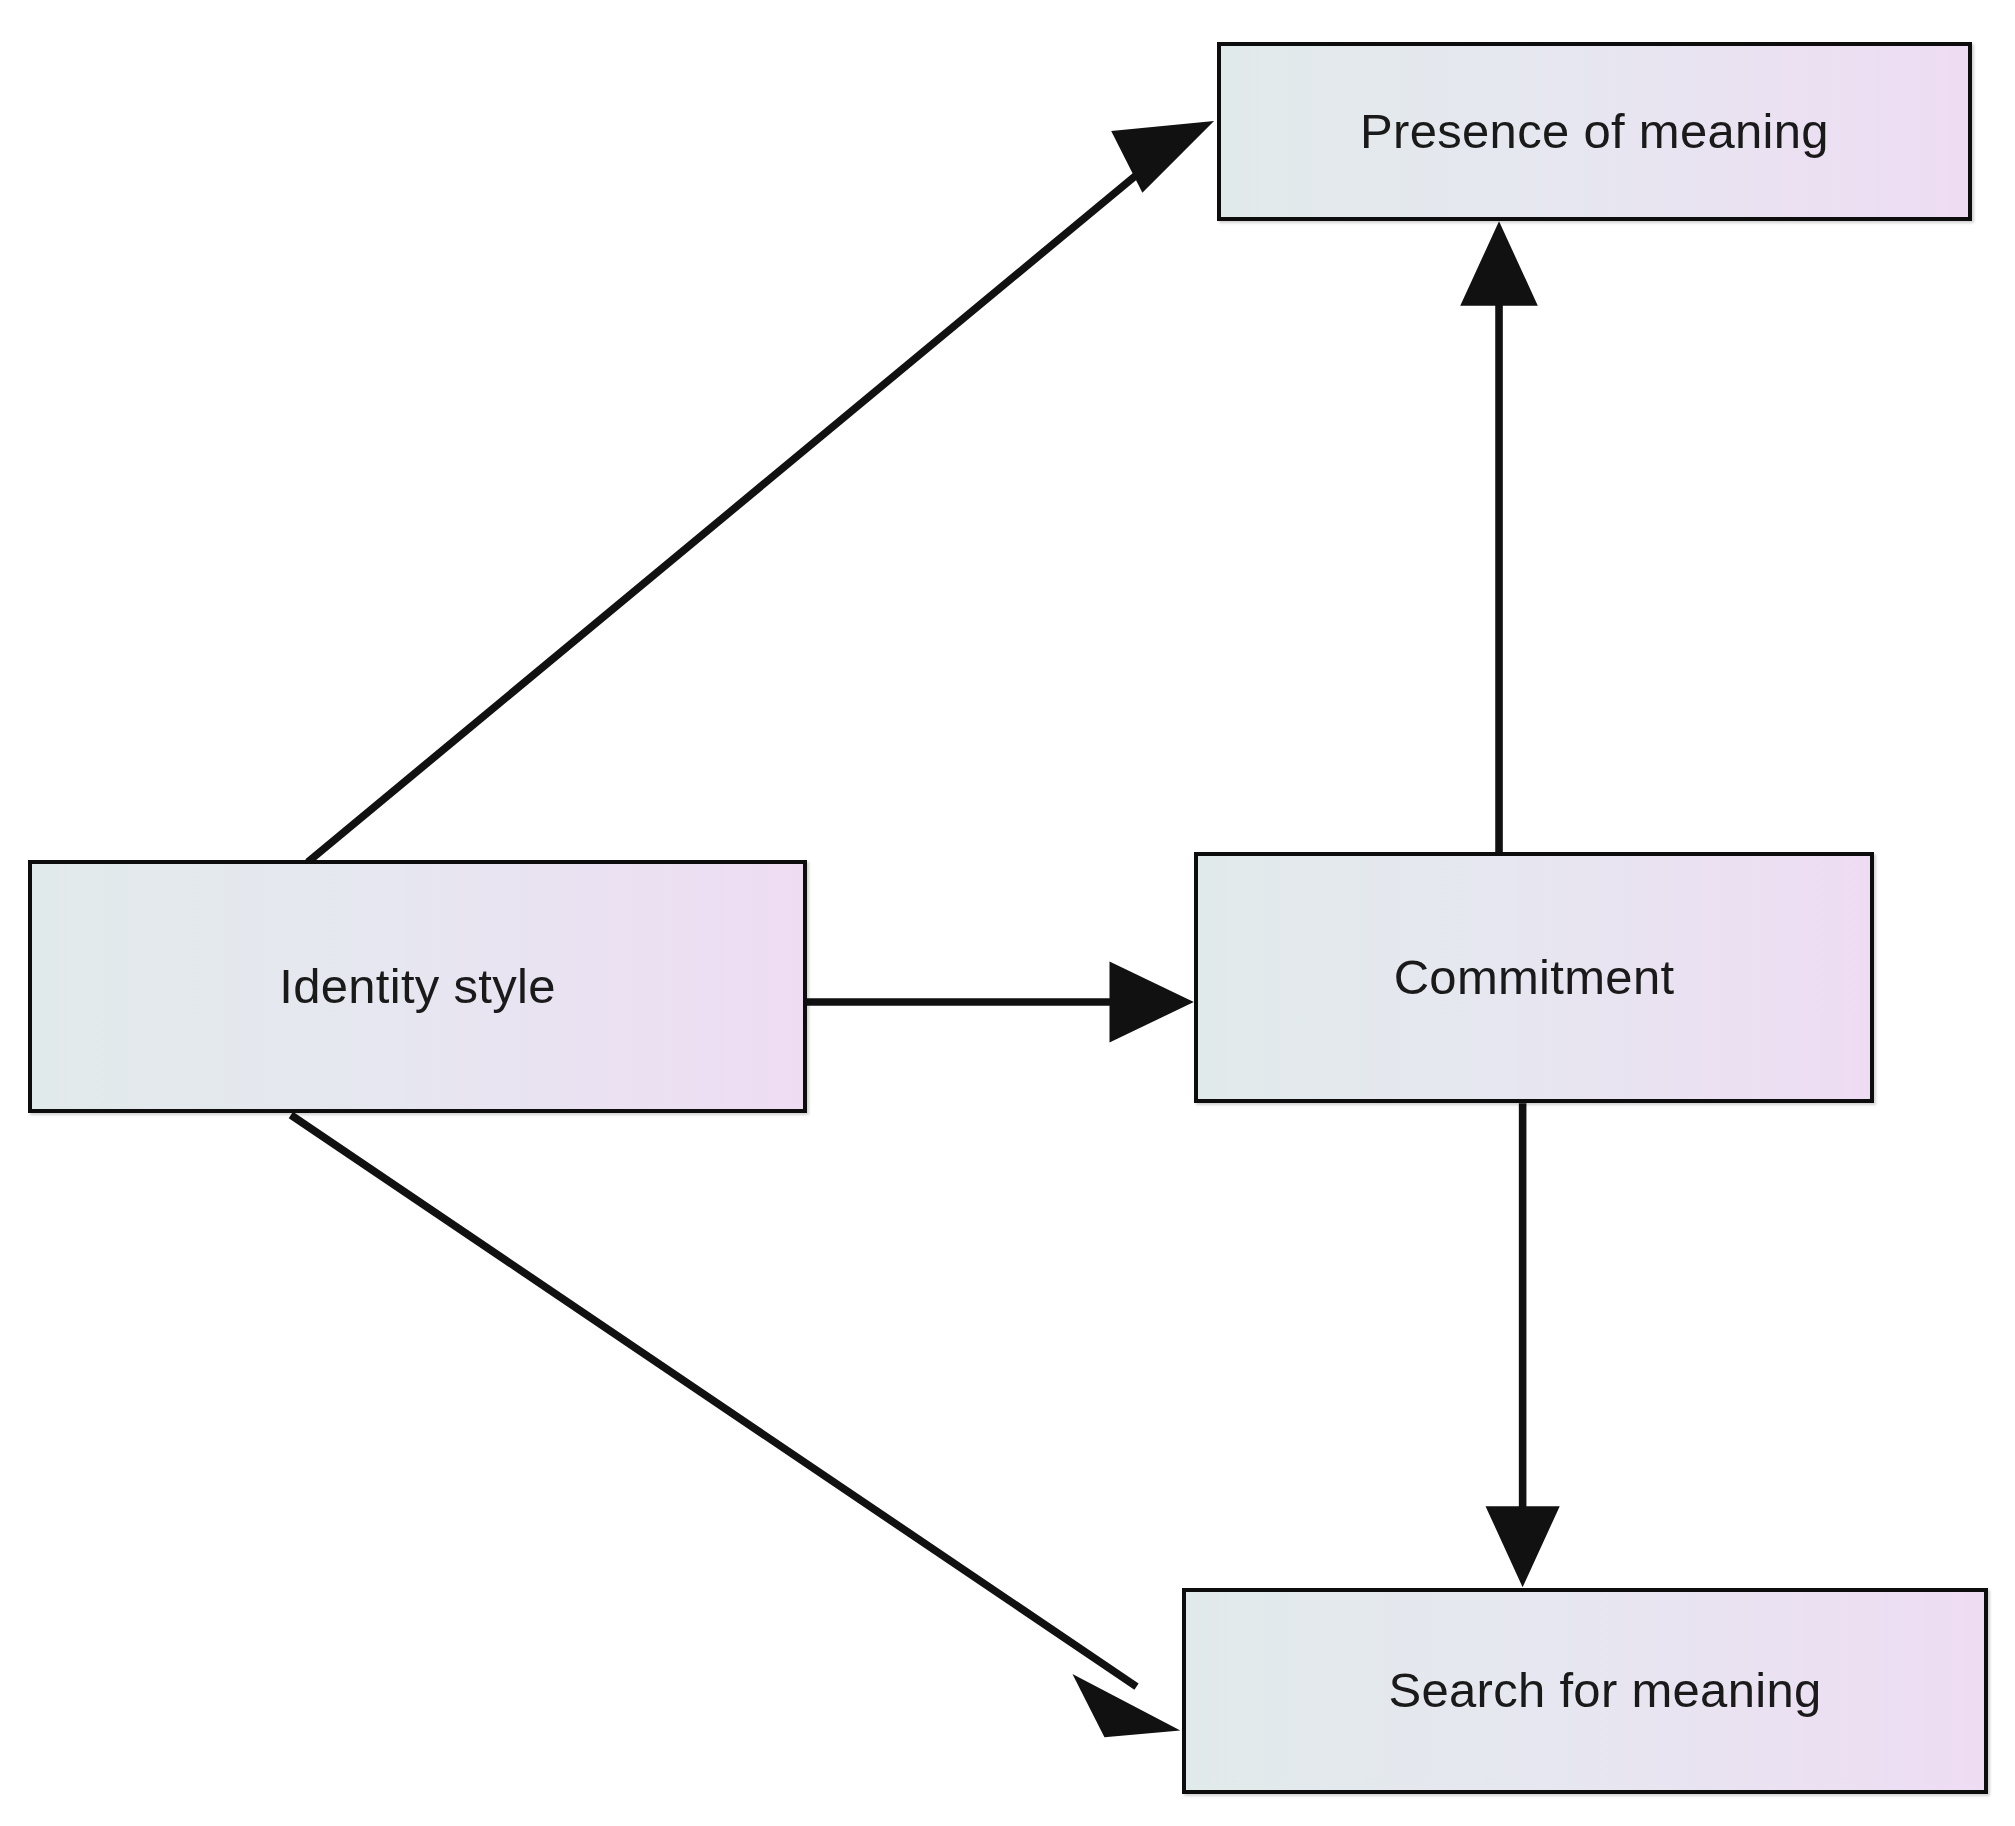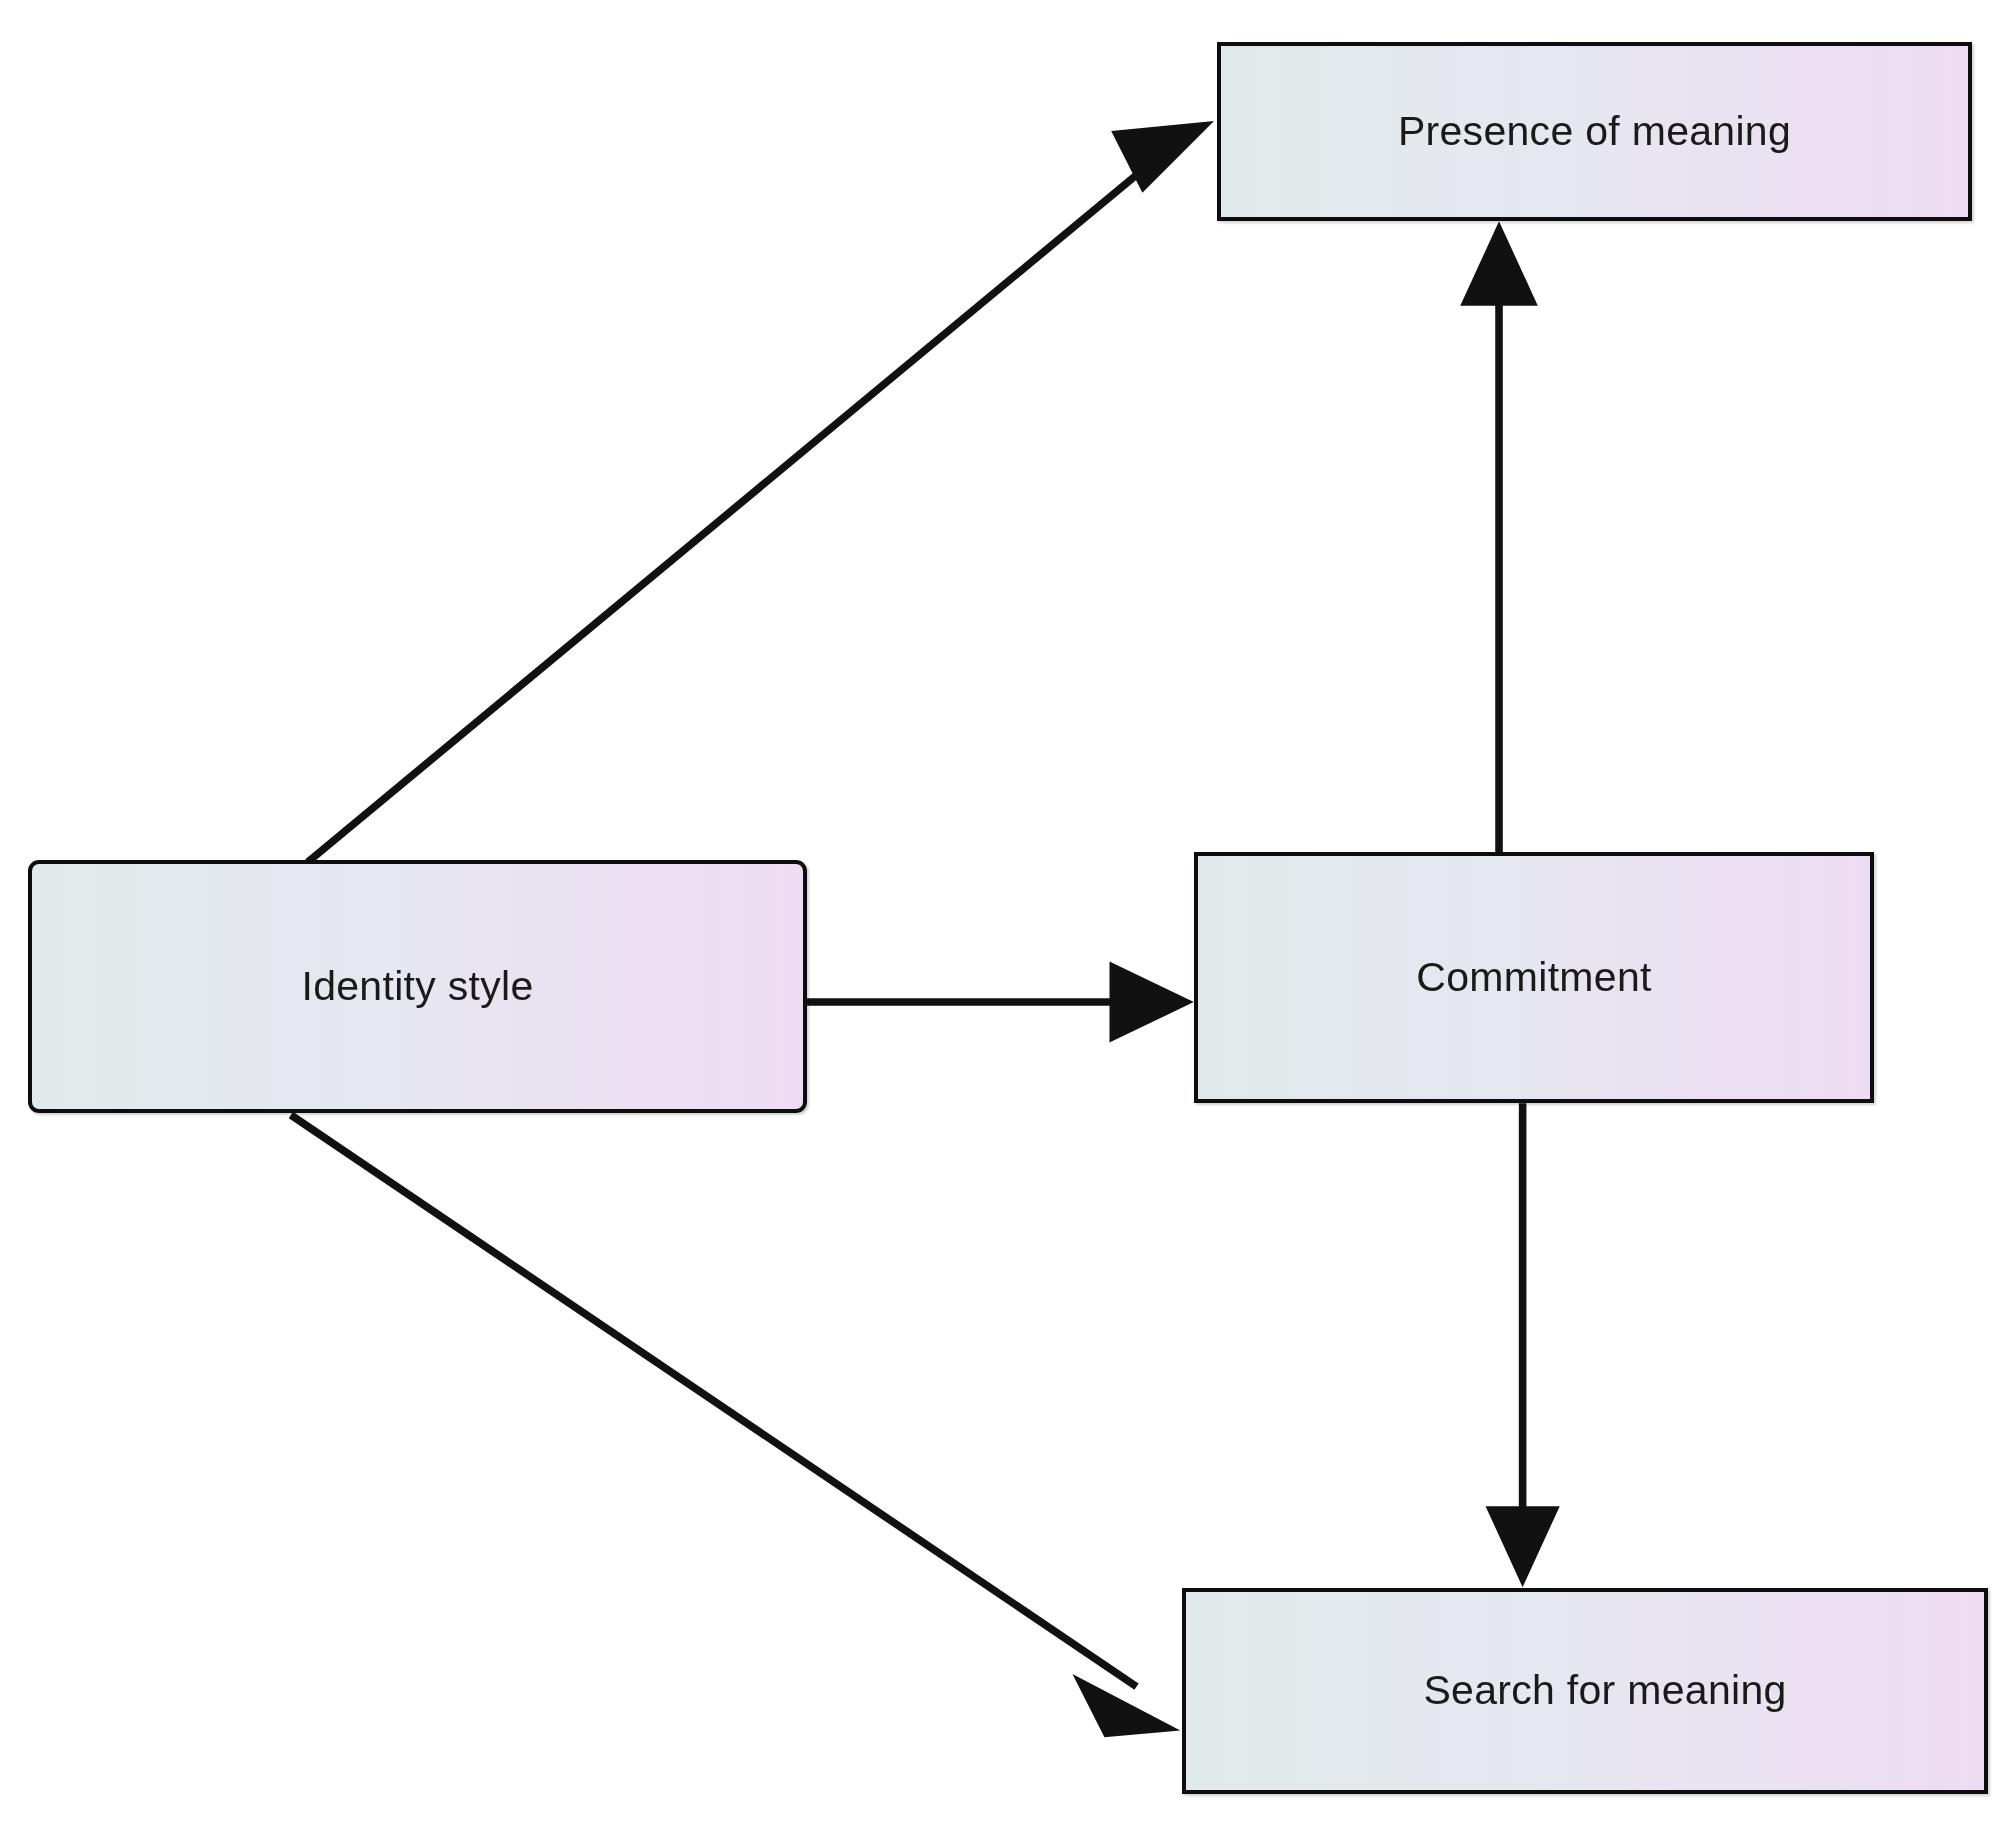--- a/index.html
+++ b/index.html
@@ -19,37 +19,37 @@
     position: absolute;
     box-sizing: border-box;
     border: 4.2px solid #0d0d0d;
     background-image: linear-gradient(to right, #e1eaea 0%, #e6e7f0 45%, #eedcf3 100%);
     display: flex;
     align-items: center;
     justify-content: center;
     box-shadow: 1.7px 1.7px 2.5px rgba(0,0,0,0.18);
   }
   .node .label {
-    font-size: 41px;
+    font-size: 49px;
     color: #1a1a1a;
     line-height: 1.1;
     letter-spacing: 0.3px;
     white-space: nowrap;
     font-weight: 400;
   }
   #edges {
     position: absolute;
     left: 0;
     top: 0;
     width: 2015px;
     height: 1827px;
     pointer-events: none;
   }
   #node-presence  { left: 1217px; top: 42px;   width: 755px; height: 179px; }
-  #node-identity  { left: 28px;   top: 860px; width: 779px; height: 253px; border-radius: 11px; }
+  #node-identity  { left: 28px;   top: 860px; width: 779px; height: 253px; }
   #node-commit    { left: 1194px; top: 852px; width: 680px; height: 251px; text-align: center; }
   #node-search    { left: 1182px; top: 1588px; width: 806px; height: 206px; padding-left: 40px; }
 </style>
 </head>
 <body>
 
 <div id="canvas">
 
   <svg id="edges" viewBox="0 0 2390 2166" xmlns="http://www.w3.org/2000/svg">
 

